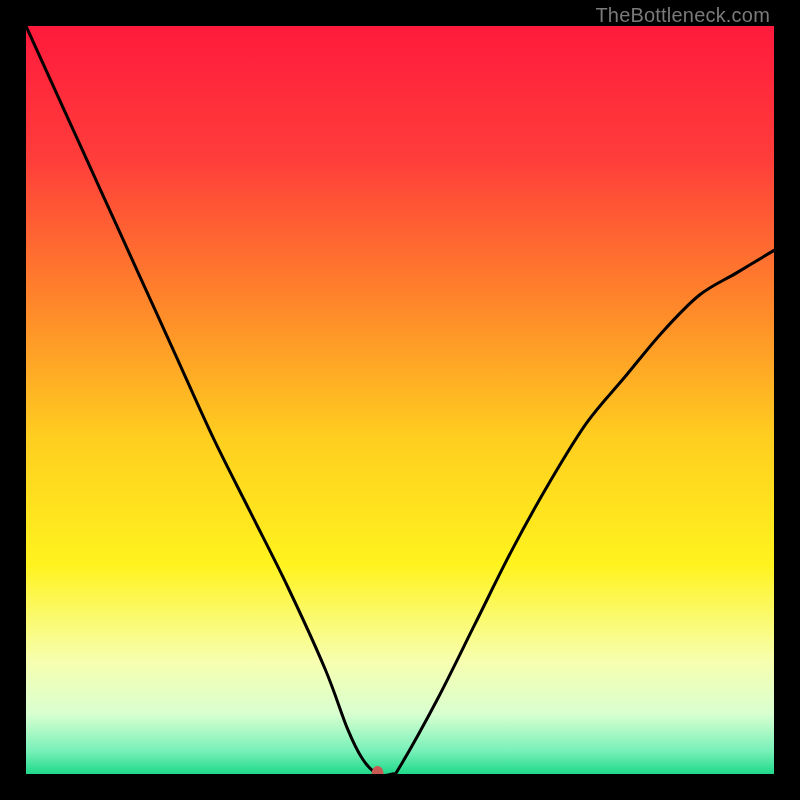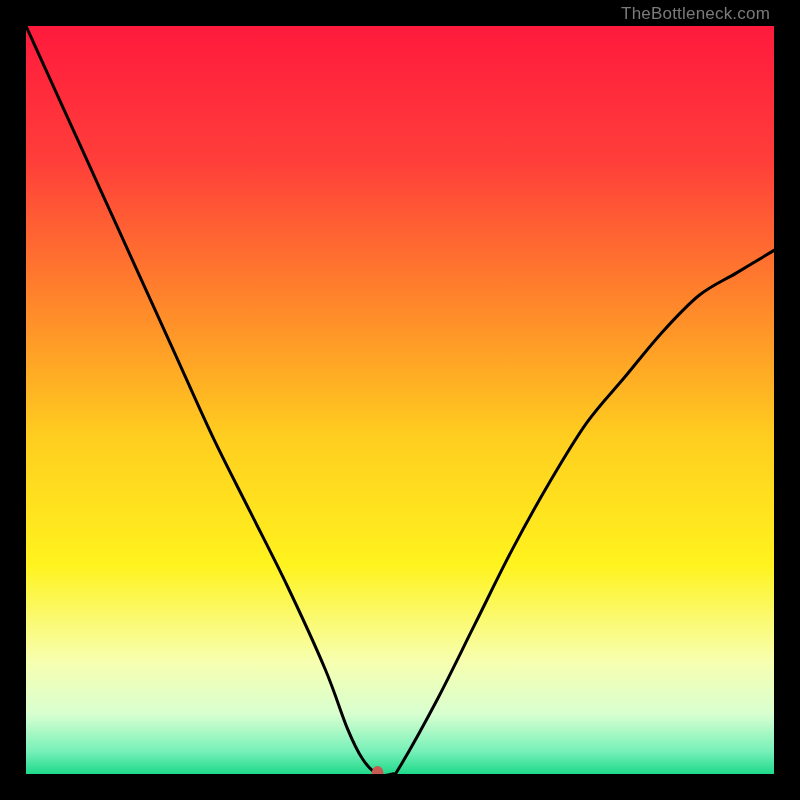--- a/index.html
+++ b/index.html
@@ -24,21 +24,21 @@
     left: 0;
     top: 0;
     width: 748px;
     height: 748px;
   }
   .watermark {
     position: absolute;
     top: 4px;
     right: 30px;
     color: #7a7a7a;
-    font-size: 17px;
+    font-size: 20px;
     font-weight: 500;
     letter-spacing: 0.2px;
     user-select: none;
   }
   svg {
     display: block;
   }
 </style>
 </head>
 <body>

